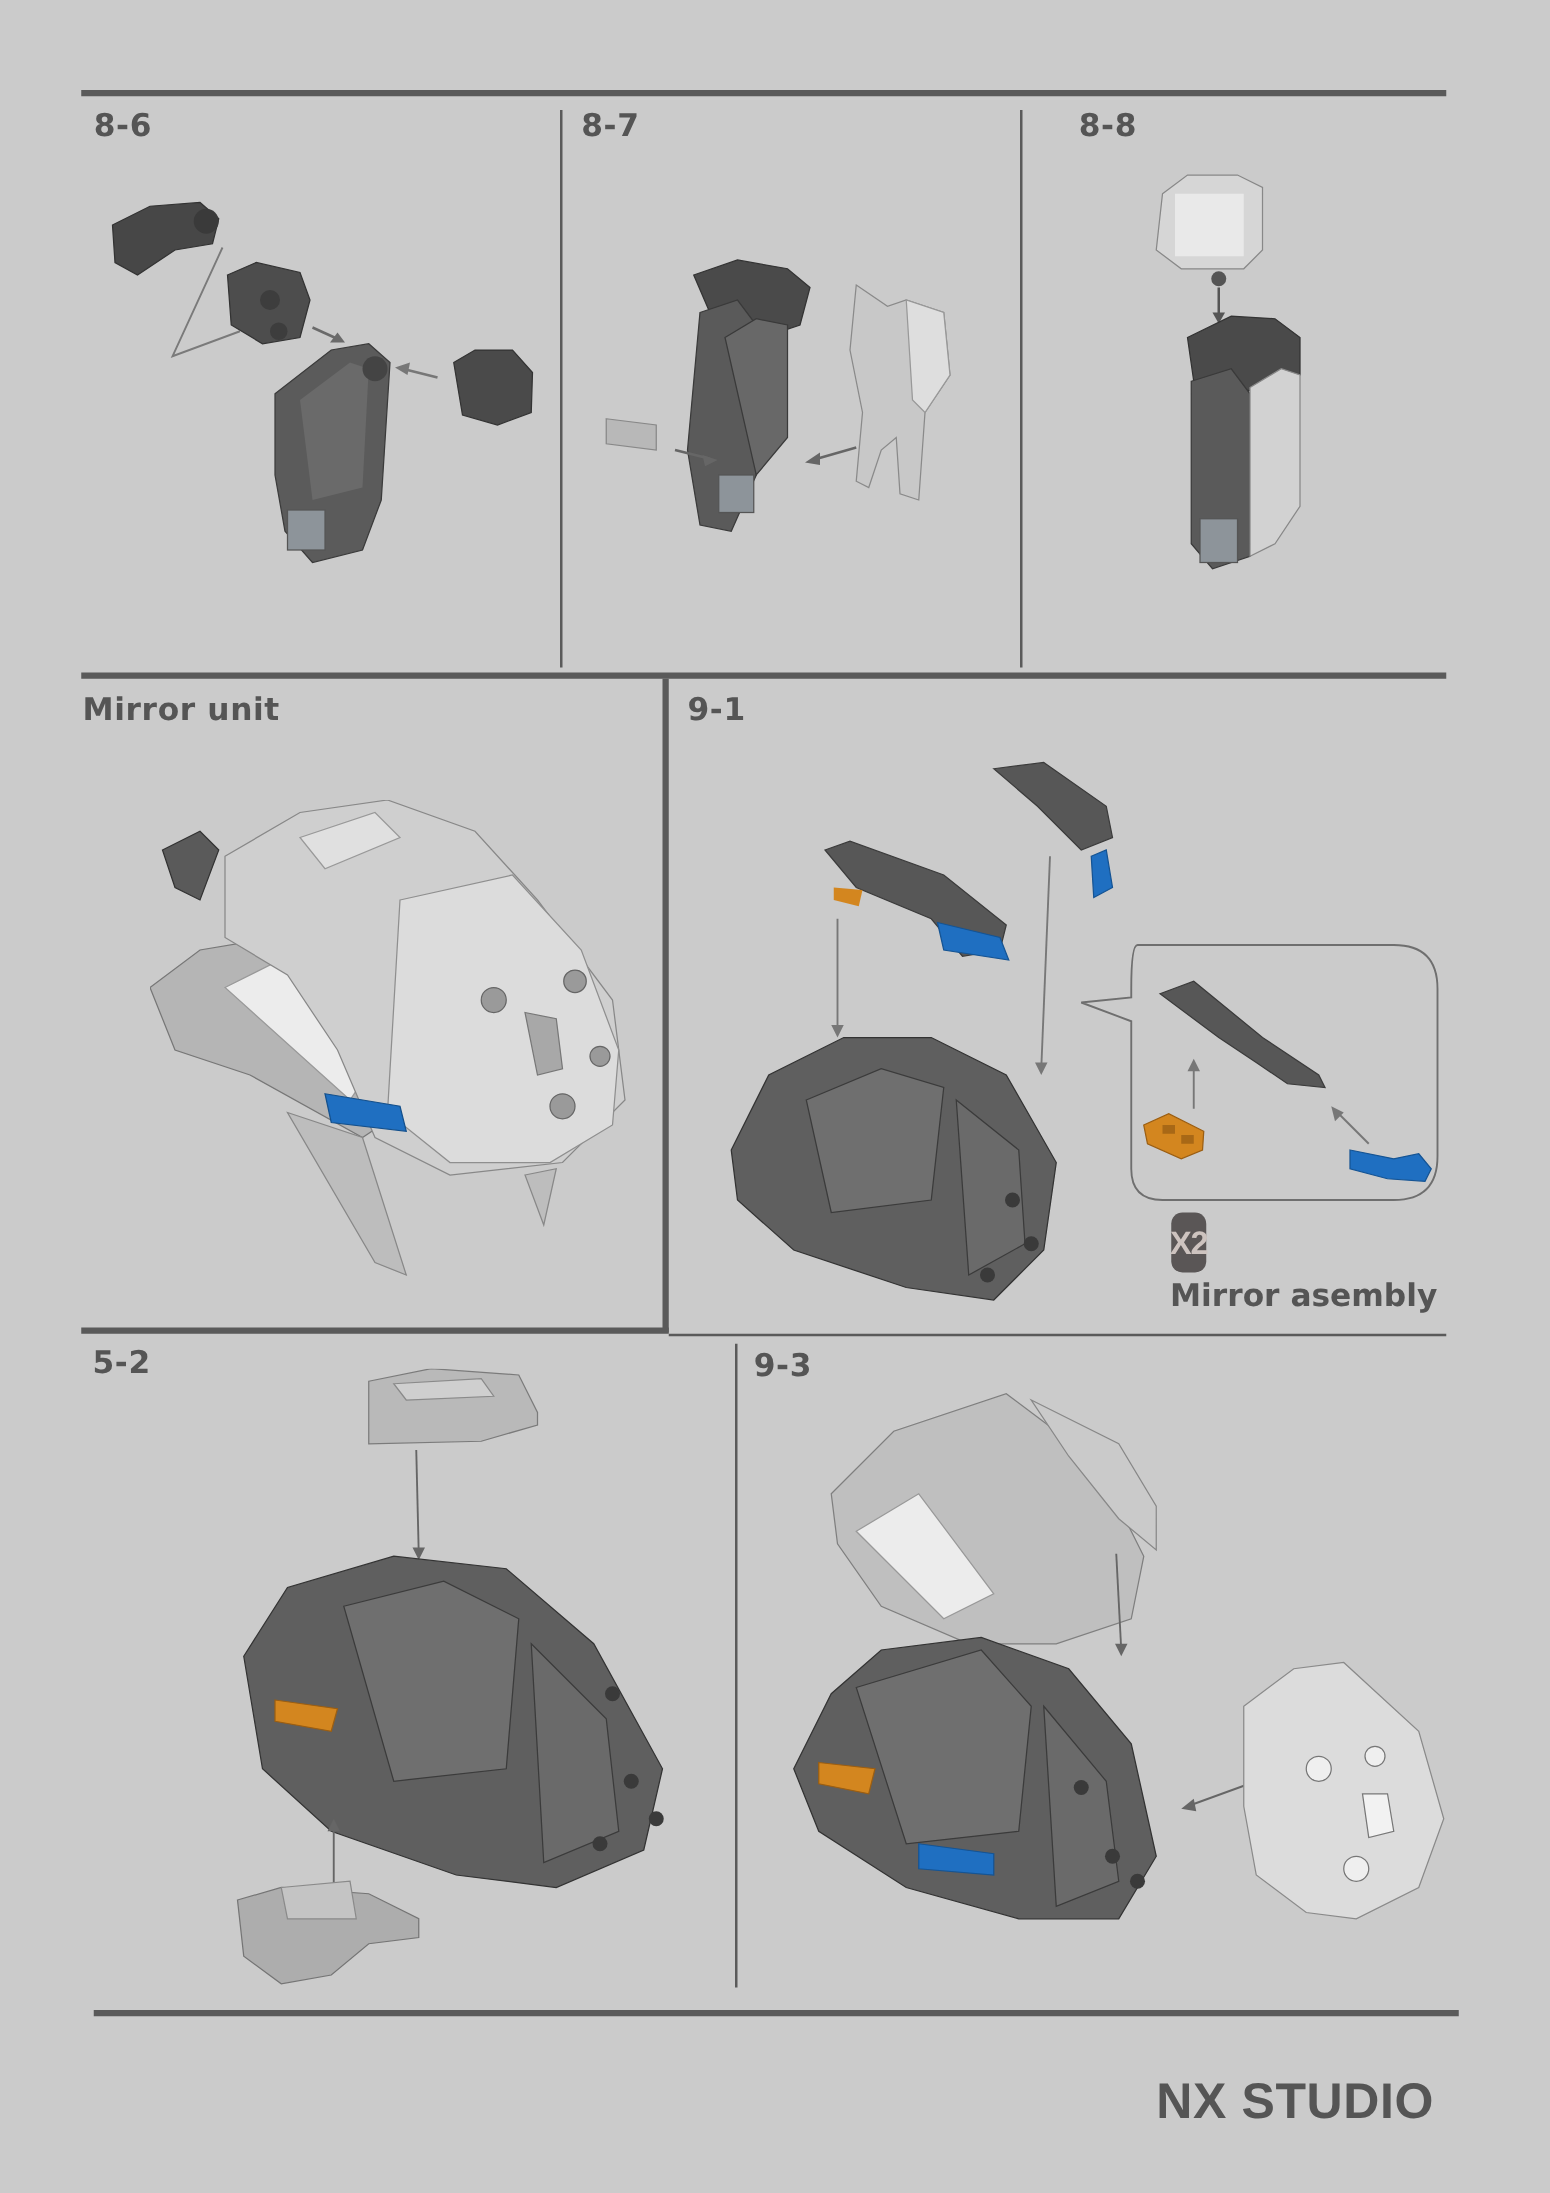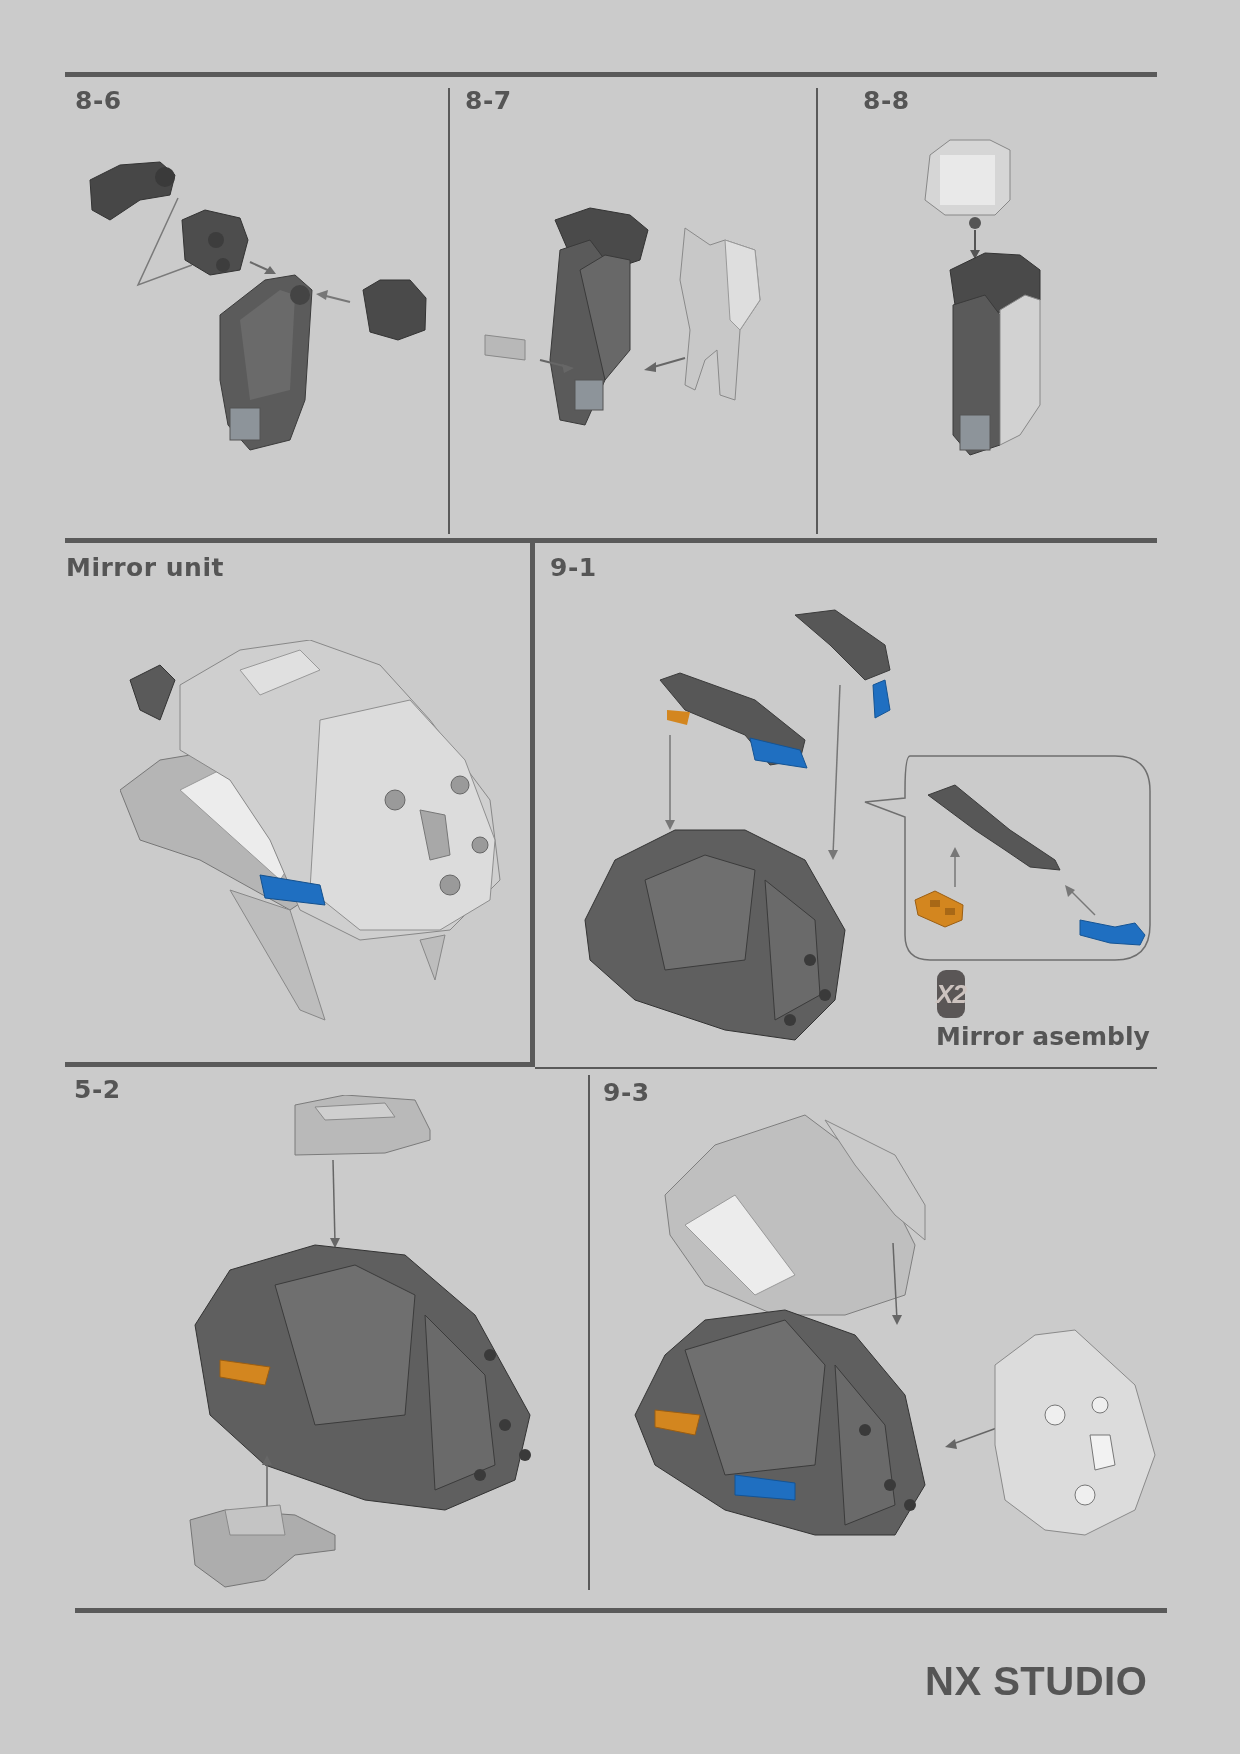--- a/index.html
+++ b/index.html
@@ -14,21 +14,21 @@
     position:absolute; font-weight:bold; font-size:25px; color:#555555;
     letter-spacing:0.5px;
   }
   .illus { position:absolute; }
   .brand {
     position:absolute; font-family:"Liberation Sans", sans-serif;
     font-weight:bold; font-size:40px; color:#555555; letter-spacing:0.5px;
   }
   .badge {
     position:absolute; width:28px; height:48px; background:#5a5656;
-    border-radius:9px; color:#cdc3bf; font-weight:bold; font-style:italic;
+    border-radius:9px; color:#cdc3bf; font-weight:bold; 
     font-size:26px; font-family:"Liberation Sans", sans-serif;
     display:flex; align-items:center; justify-content:center; letter-spacing:-1px;
   }
   .note {
     position:absolute; font-weight:bold; font-size:25px; color:#555555;
   }
 </style>
 </head>
 <body>
 

